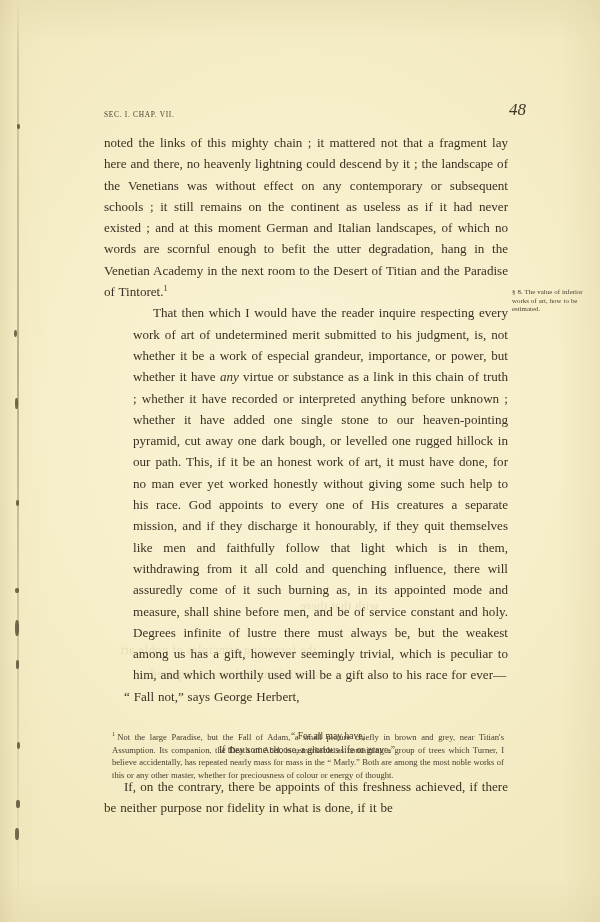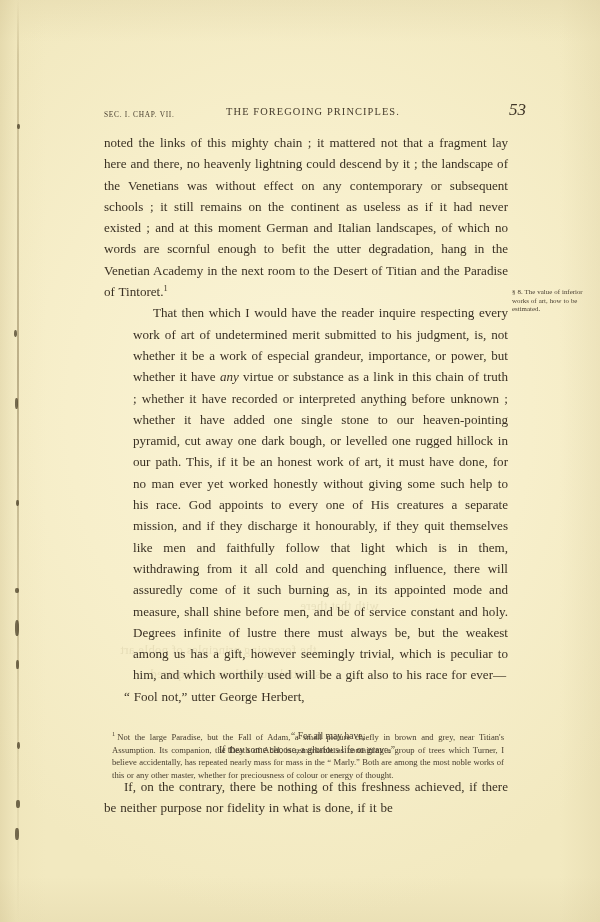--- a/index.html
+++ b/index.html
@@ -200,36 +200,35 @@
   <div class="edge-speck" style="left:17px;  top:124px; width:3px;  height:5px;"></div>
 
   <div class="bleed" style="left:120px; top:640px;">the foregoing principles of noble art</div>
   <div class="bleed" style="left:150px; top:664px;">essential truthfulness is required</div>
   <div class="bleed" style="left:300px; top:596px;">with that there</div>
 
   <div id="text-block">
 
     <div id="running-head">
       <div id="sec-chap">SEC. I. CHAP. VII.</div>
-      <div id="head-title">THE FOREGOING PRINCIPLES.</div>
-      <div id="page-number">53</div>
+      <div id="page-number">48</div>
     </div>
 
     <p class="para first-line-tight" id="para-1"><span>noted the links of this mighty chain ; it mattered not that a fragment lay here and there, no heavenly lightning could descend by it ; the landscape of the Venetians was without effect on any contemporary or subsequent schools ; it still remains on the continent as useless as if it had never existed ; and at this moment German and Italian landscapes, of which no words are scornful enough to befit the utter degradation, hang in the Venetian Academy in the next room to the Desert of Titian and the Paradise of Tintoret.</span><span class="sup-note">1</span></p>
 
     <p class="para indent" id="para-2"><span>That then which I would have the reader inquire respecting every work of art of undetermined merit submitted to his judgment, is, not whether it be a work of especial grandeur, importance, or power, but whether it have </span><span class="ital">any</span><span> virtue or substance as a link in this chain of truth ; whether it have recorded or interpreted anything before unknown ; whether it have added one single stone to our heaven-pointing pyramid, cut away one dark bough, or levelled one rugged hillock in our path.  This, if it be an honest work of art, it must have done, for no man ever yet worked honestly without giving some such help to his race.  God appoints to every one of His creatures a separate mission, and if they discharge it honourably, if they quit themselves like men and faithfully follow that light which is in them, withdrawing from it all cold and quenching influence, there will assuredly come of it such burning as, in its appointed mode and measure, shall shine before men, and be of service constant and holy.  Degrees infinite of lustre there must always be, but the weakest among us has a gift, however seemingly trivial, which is peculiar to him, and which worthily used will be a gift also to his race for ever—</span></p>
 
-    <p class="para indent" id="para-3">“ Fool not,” utter George Herbert,</p>
+    <p class="para indent" id="para-3">“ Fall not,” says George Herbert,</p>
 
     <div id="verse-block">
       <div id="verse-line-1">“ For all may have,</div>
       <div id="verse-line-2">If they some choose, a glorious life or grave.”</div>
     </div>
 
-    <p class="para indent" id="para-4" style="margin-top:18px;">If, on the contrary, there be nothing of this freshness achieved, if there be neither purpose nor fidelity in what is done, if it be</p>
+    <p class="para indent" id="para-4" style="margin-top:18px;">If, on the contrary, there be appoints of this freshness achieved, if there be neither purpose nor fidelity in what is done, if it be</p>
 
   </div>
 
   <div id="side-note">§ 8.  The value of inferior works of art, how to be estimated.</div>
 
   <div id="footnote">
     <span class="fn-marker">1</span><span>Not the large Paradise, but the Fall of Adam, a small picture chiefly in brown and grey, near Titian's Assumption.  Its companion, the Death of Abel, is remarkable as containing a group of trees which Turner, I believe accidentally, has repeated nearly mass for mass in the “ Marly.”  Both are among the most noble works of this or any other master, whether for preciousness of colour or energy of thought.</span>
   </div>
 
 </div>

